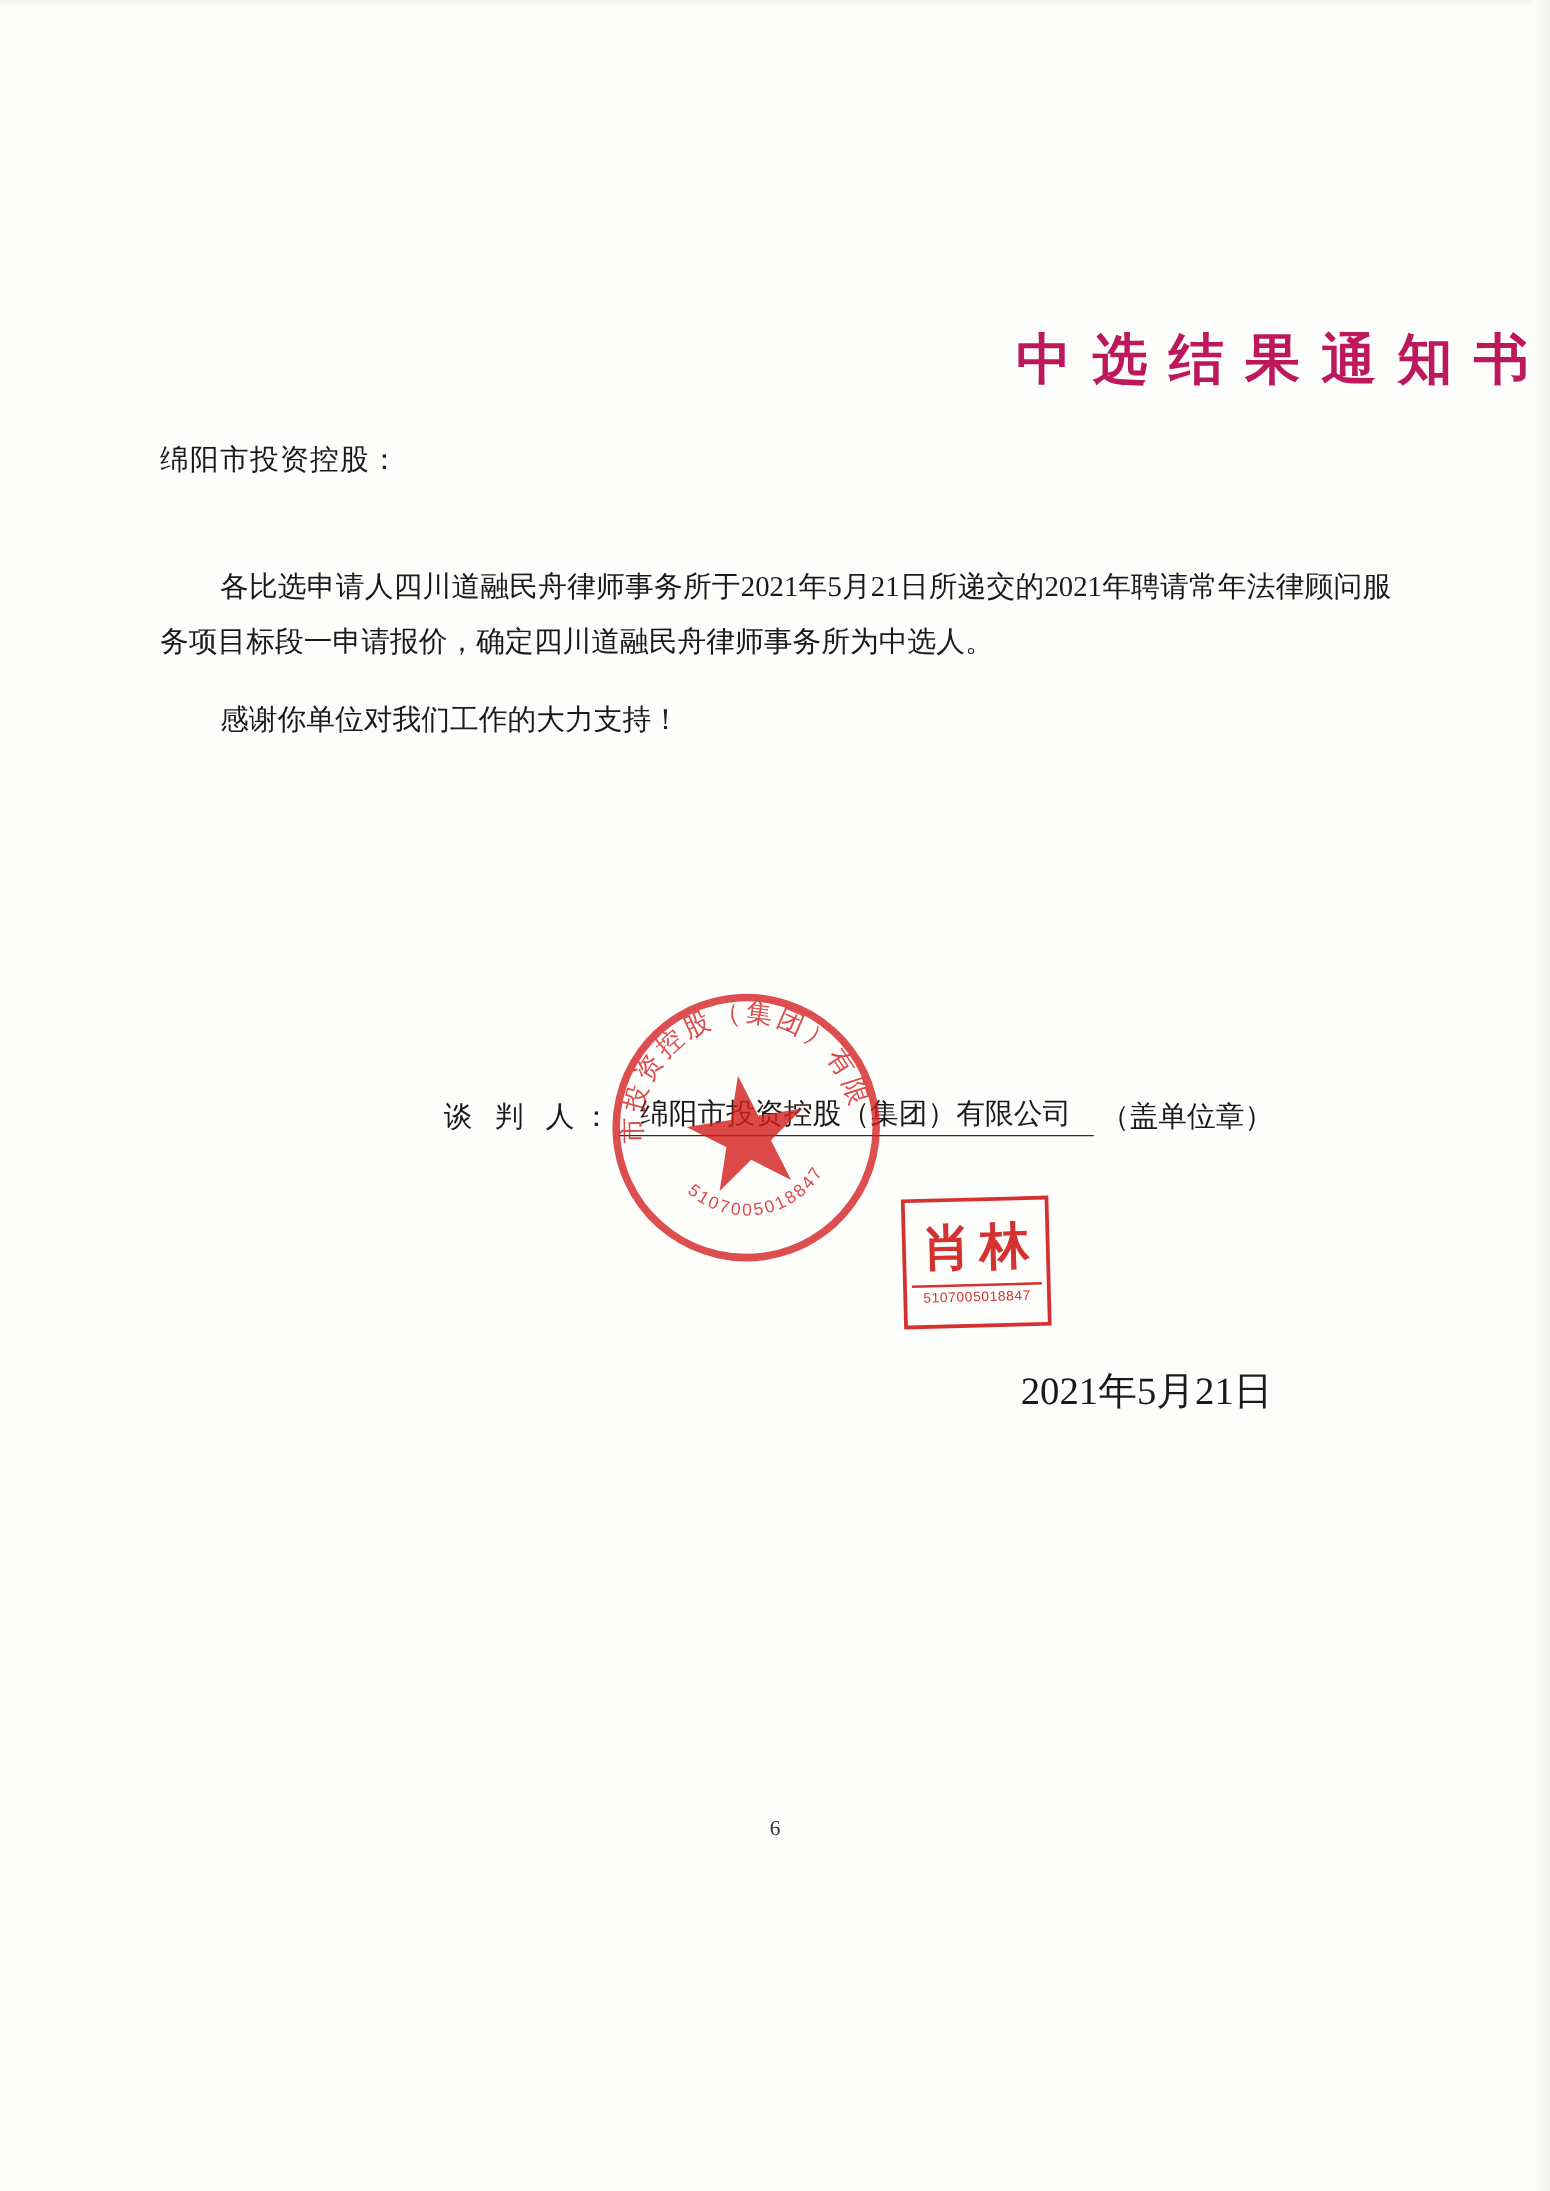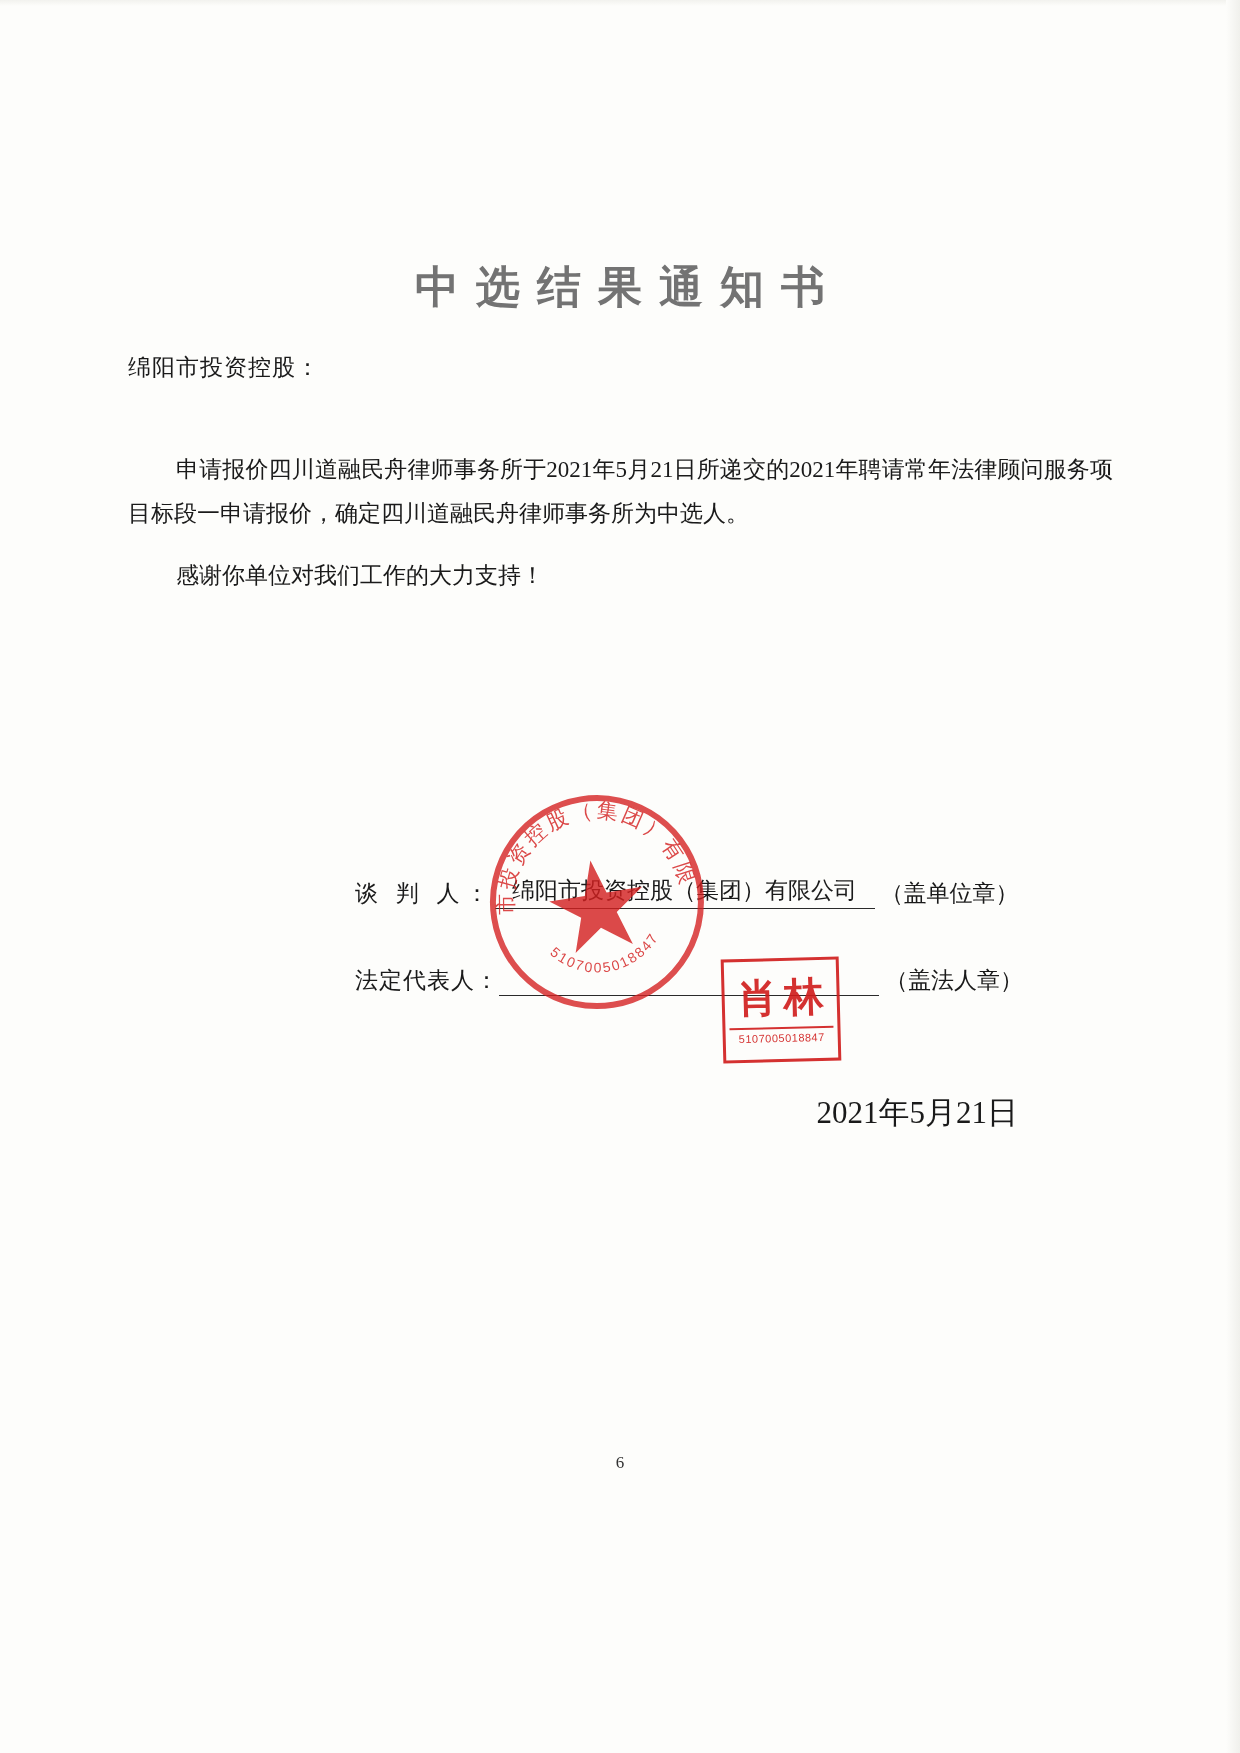--- a/index.html
+++ b/index.html
@@ -32,27 +32,27 @@
     top: 0; right: 0; bottom: 0;
     width: 14px;
     background: linear-gradient(to left, #f0f0ec, #fdfdfb);
   }
 
   .doc-title {
     position: absolute;
     top: 258px;
     left: 0;
     width: 100%;
-    text-align: center;
+    text-align: right;
     font-family: "Liberation Serif", serif;
     font-size: 44px;
     font-weight: bold;
     letter-spacing: 17px;
     text-indent: 17px;
-    color: #737373;
+    color: #be185d;
   }
 
   .salutation {
     position: absolute;
     top: 352px;
     left: 128px;
     font-size: 23px;
     letter-spacing: 1px;
   }
 
@@ -179,34 +179,29 @@
 
 <div class="page">
   <div class="scan-edge-top"></div>
   <div class="scan-edge-right"></div>
 
   <div class="doc-title">中选结果通知书</div>
 
   <div class="salutation">绵阳市投资控股：</div>
 
   <div class="body-block">
-    <p class="indent"><span>申请报价</span><span class="u">四川道融民舟律师事务所</span><span>于2021年5月21日所递交的</span><span class="u">2021年聘请常年法律顾问服务项目标段一</span><span>申请报价，确定</span><span class="u">四川道融民舟律师事务所</span><span>为中选人。</span></p>
+    <p class="indent"><span>各比选申请人</span><span class="u">四川道融民舟律师事务所</span><span>于2021年5月21日所递交的</span><span class="u">2021年聘请常年法律顾问服务项目标段一</span><span>申请报价，确定</span><span class="u">四川道融民舟律师事务所</span><span>为中选人。</span></p>
     <p class="indent">感谢你单位对我们工作的大力支持！</p>
   </div>
 
   <div class="sign-block">
     <div class="sign-line">
       <span class="sign-label">谈 判 人：</span>
       <span class="sign-value">绵阳市投资控股（集团）有限公司</span>
       <span class="sign-suffix">（盖单位章）</span>
-    </div>
-    <div class="sign-line">
-      <span class="sign-label tight">法定代表人：</span>
-      <span class="sign-value blank"></span>
-      <span class="sign-suffix">（盖法人章）</span>
     </div>
   </div>
 
   <div class="doc-date">2021年5月21日</div>
 
   <div class="seal">
     <svg width="225" height="225" viewBox="0 0 225 225" xmlns="http://www.w3.org/2000/svg">
       <defs>
         <path id="arcTop" d="M 28,112 A 84,84 0 1 1 197,112" fill="none"></path>
         <path id="arcBottom" d="M 42,112 A 70,70 0 0 0 183,112" fill="none"></path>

